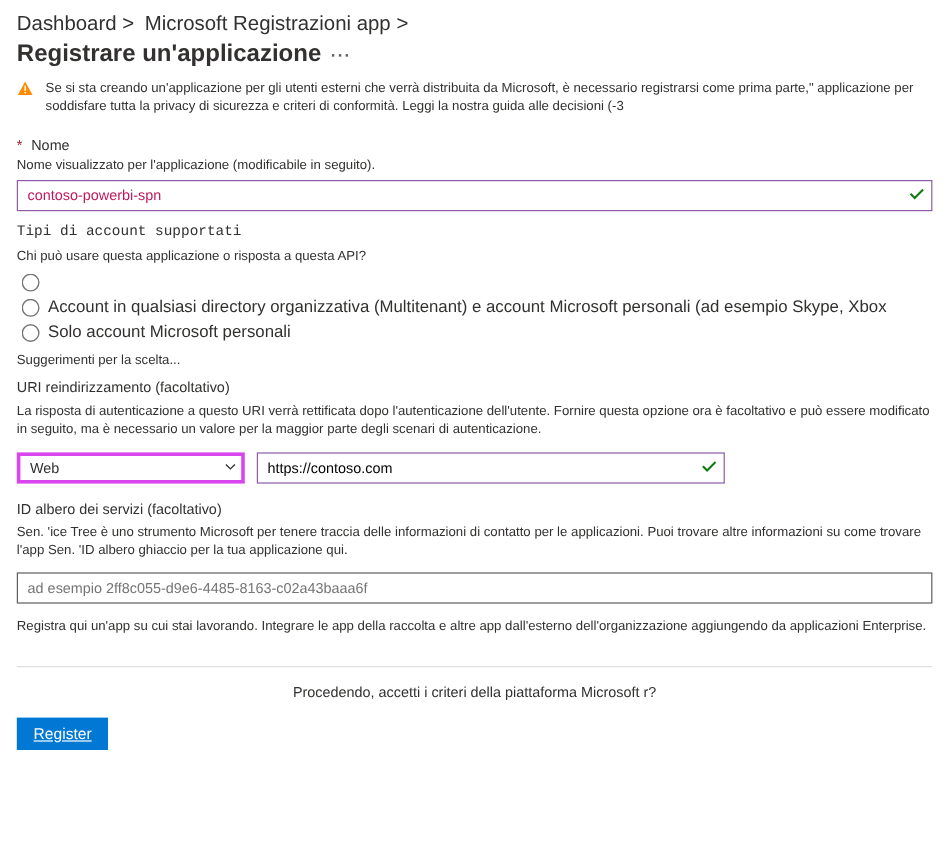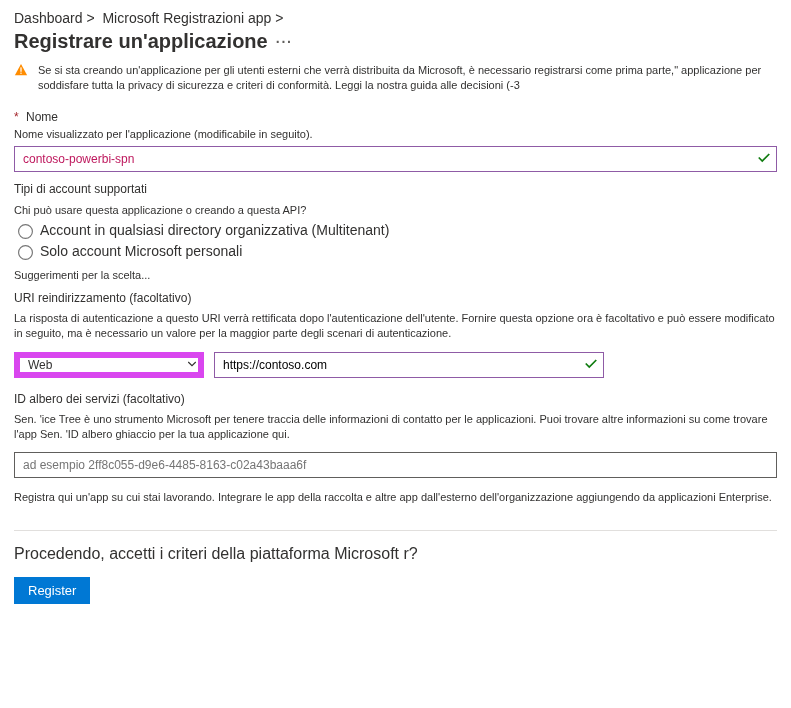--- a/index.html
+++ b/index.html
@@ -5,60 +5,60 @@
   * { box-sizing: border-box; }
   html, body { margin:0; padding:0; }
   body {
     font-family: "Segoe UI", Arial, sans-serif;
     font-size: 12px;
     color: #323130;
     width: 791px;
     background: #fff;
     padding: 10px 14px 14px 14px;
   }
-  .breadcrumb { font-size: 14px; color:#323130; margin-bottom:2px; }
+  .breadcrumb { font-size: 17px; color:#323130; margin-bottom:2px; }
   .breadcrumb span { margin-right: 4px; }
   h1 { font-size: 20px; font-weight: 600; margin: 4px 0 10px 0; display:flex; align-items:center; }
   .more-dots { margin-left:8px; font-size:14px; color:#605e5c; letter-spacing:1px; cursor:pointer;}
   .info-banner { display:flex; padding:0 0 8px 0; margin-bottom:8px; font-size:11px; line-height:1.4; color:#323130;}
   .info-banner .icon { flex:0 0 18px; margin-right:6px; }
   .info-banner .text { flex:1; }
   .req { color:#a4262c; margin-right:4px; }
   .label-row { font-size:12px; margin-top:2px; margin-bottom:4px; }
   .helper { font-size:11px; color:#323130; margin-bottom:6px;}
   .input-text {
     width: 100%; height: 26px; border:1px solid #8f5ba6;
     padding: 2px 26px 2px 8px; font-size:12px; color:#be185d;
     outline:none;
   }
   .input-wrap { position:relative; margin-bottom:10px;}
   .check-right { position:absolute; right:6px; top:50%; transform:translateY(-50%); }
-  .section-label { font-size:12px; margin:6px 0 8px 0; }
+  .section-label { font-size:12px; margin:6px 0 8px 0;font-family:Liberation Mono, monospace; }
   .radio-group { margin: 4px 0 10px 0; }
   .radio-row { display:flex; align-items:center; margin:5px 0; font-size:14px; color:#323130;}
   .radio-row input { margin-right:8px; transform:scale(1.15); accent-color:#0078d4; cursor:pointer;}
   .radio-row label { cursor:pointer; }
   .link-like { font-size:11px; color:#323130; margin-top:6px; margin-bottom:10px;}
   .subhead { font-size:12px; margin:6px 0 6px 0; }
   .para { font-size:11px; line-height:1.4; margin-bottom:10px; color:#323130;}
   .redirect-row { display:flex; gap:10px; margin-bottom:14px;}
   .select-box { position:relative; }
   .select-box .select-input {
-    width:190px; height:26px; border:6px solid #d946ef; padding:2px 24px 2px 8px;
+    width:190px; height:26px; border:3px solid #d946ef; padding:2px 24px 2px 8px;
     font-size:12px; color:#323130; background:#fff; cursor:pointer; display:flex; align-items:center;
   }
   .select-box .chev { position:absolute; right:6px; top:50%; transform:translateY(-50%);}
   .uri-wrap { position:relative; flex:0 0 390px; }
   .uri-wrap input { width:100%; height:26px; border:1px solid #8f5ba6; padding:2px 26px 2px 8px; font-size:12px;}
   .tree-input { width:100%; height:26px; border:1px solid #605e5c; padding:1px 8px; font-size:12px; color:#605e5c; margin-bottom:12px;}
   hr.div { border:none; border-top:1px solid #e1dfdd; margin:24px 0 14px 0;}
-  .consent { font-size:16px; margin-bottom:14px;}
+  .consent { font-size:12px; margin-bottom:14px;text-align:center;}
   .register-btn {
     background:#0078d4; color:#fff; border:none; padding:6px 14px;
-    font-size:13px; cursor:pointer;
+    font-size:13px; cursor:pointer;text-decoration:underline;
   }
 </style>
 </head>
 <body>
 
 
 
 
 <div class="breadcrumb">
   <span>Dashboard &gt;</span>
@@ -92,26 +92,29 @@
   <input class="input-text" type="text" value="contoso-powerbi-spn" style="">
   <span class="check-right">
     <svg width="14" height="14" viewBox="0 0 16 16">
         <path fill="none" stroke="#107c10" stroke-width="2" d="M2 8l4 4 8-8"></path>
       </svg>
   </span>
 </div>
 
 
 <div class="section-label">Tipi di account supportati</div>
-<div class="helper">Chi può usare questa applicazione o creando a questa API?</div>
+<div class="helper">Chi può usare questa applicazione o risposta a questa API?</div>
 
 <div class="radio-group">
   <div class="radio-row">
     <input type="radio" name="acct" id="a1" style="">
-    <label for="a1">Account in qualsiasi directory organizzativa (Multitenant)</label>
+  </div>
+  <div class="radio-row">
+    <input type="radio" name="acct" id="a2" style="">
+    <label for="a2">Account in qualsiasi directory organizzativa (Multitenant) e account Microsoft personali (ad esempio Skype, Xbox</label>
   </div>
   <div class="radio-row">
     <input type="radio" name="acct" id="a3" style="">
     <label for="a3">Solo account Microsoft personali</label>
   </div>
 </div>
 
 <div class="link-like">Suggerimenti per la scelta...</div>
 
 

